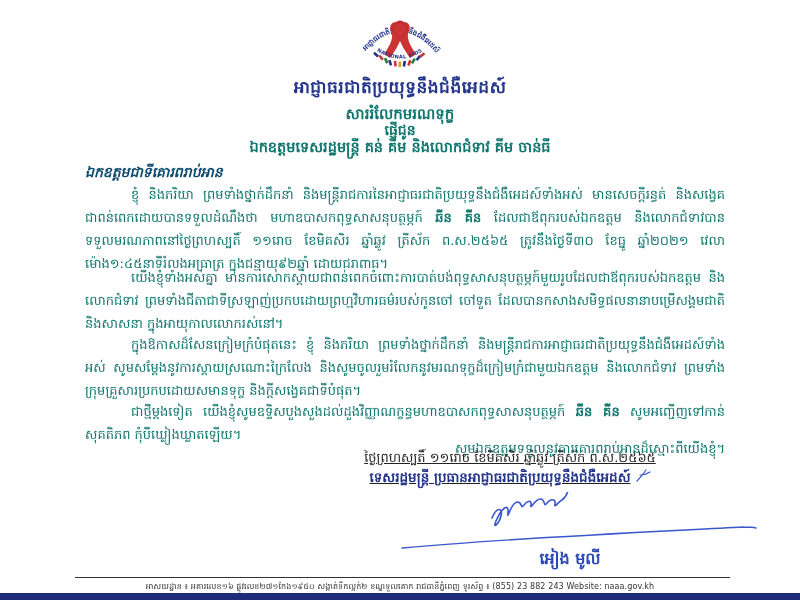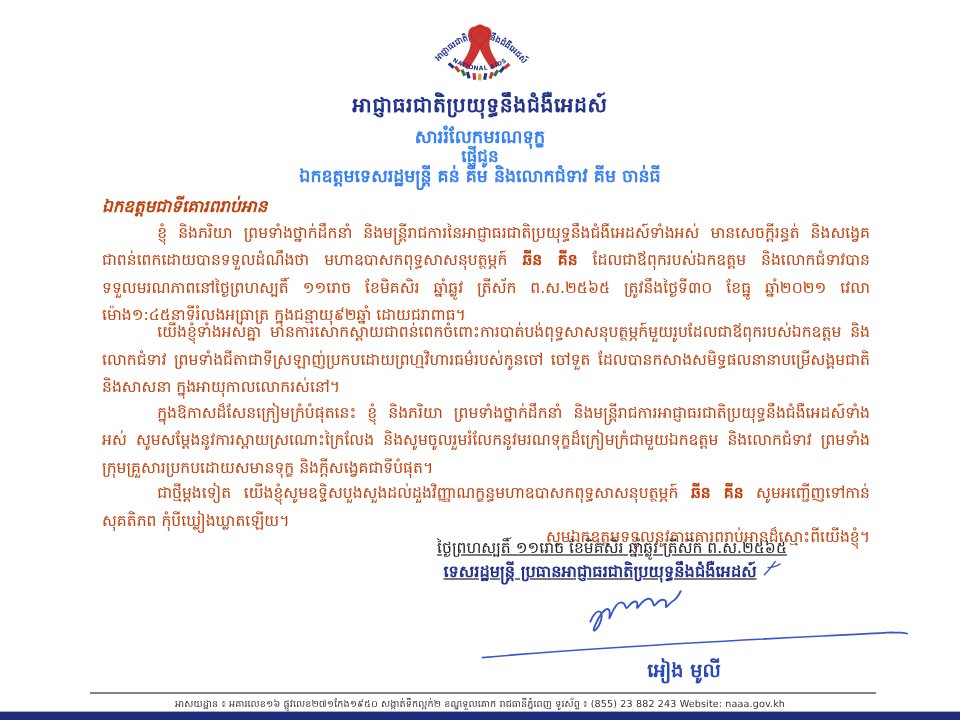--- a/index.html
+++ b/index.html
@@ -7,29 +7,29 @@
   .page{position:relative;width:800px;height:600px;background:#ffffff;overflow:hidden;}
 
   
   .logo-wrap{position:absolute;left:0;top:8px;width:800px;text-align:center;}
   .emblem{display:block;margin:0 auto;}
 
   .authority-line{position:absolute;left:0;top:76px;width:800px;text-align:center;
     color:#24348c;font-weight:bold;font-size:17px;letter-spacing:.5px;}
 
   
-  .doc-title{position:absolute;left:0;width:800px;text-align:center;color:#3b82f6;font-weight:bold;}
+  .doc-title{position:absolute;left:0;width:800px;text-align:center;color:#0f766e;font-weight:bold;}
   .t1{top:104px;font-size:15px;}
   .t2{top:121px;font-size:14px;}
   .t3{top:138px;font-size:14.5px;text-align:center;}
 
   
   .salutation{position:absolute;left:85px;top:163px;font-size:14px;font-weight:bold;
-    font-style:italic;color:#c2410c;}
-  .body-text{position:absolute;left:85px;width:640px;color:#c2410c;font-size:13px;
+    font-style:italic;color:#0c4a6e;}
+  .body-text{position:absolute;left:85px;width:640px;color:#0f766e;font-size:13px;
     line-height:23px;text-align:justify;}
   .body-text .indent{display:inline-block;width:46px;}
   .p1{top:183px;}
   .p2{top:266px;}
   .p3{top:333px;}
   .p4{top:400px;}
   .p5{top:437px;text-align:right;}
   .bold-name{font-weight:bold;}
 
   

